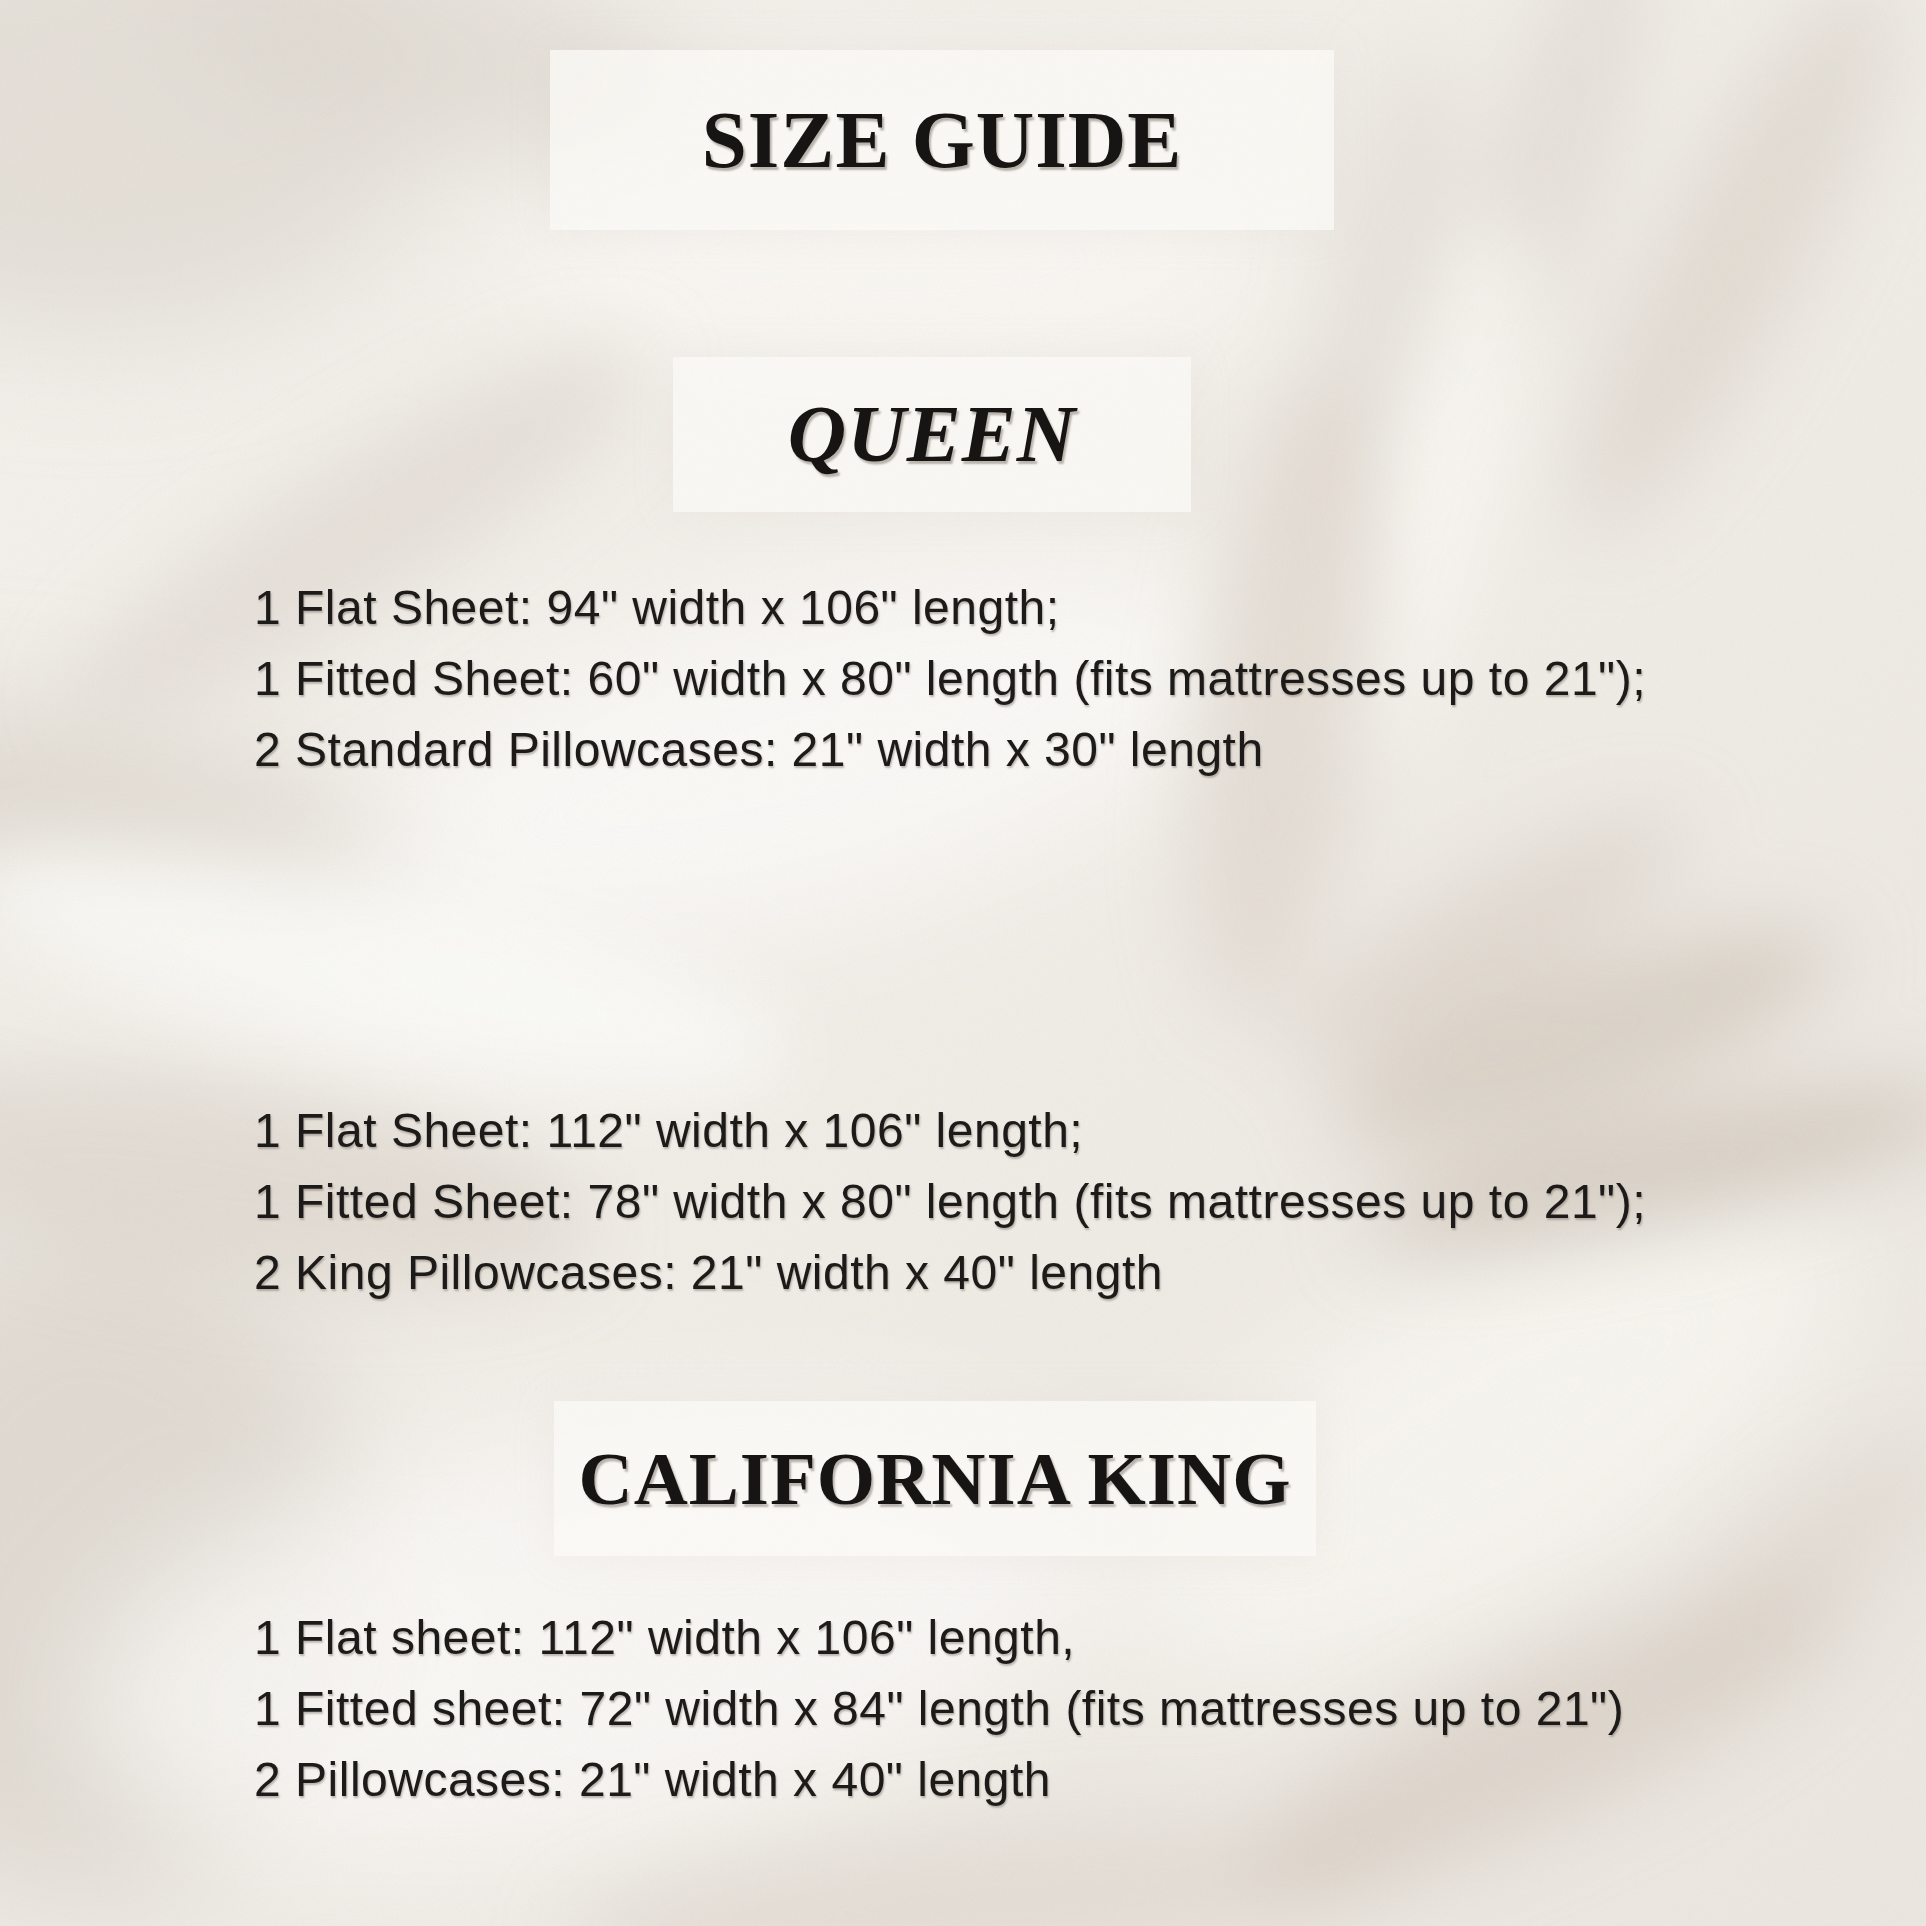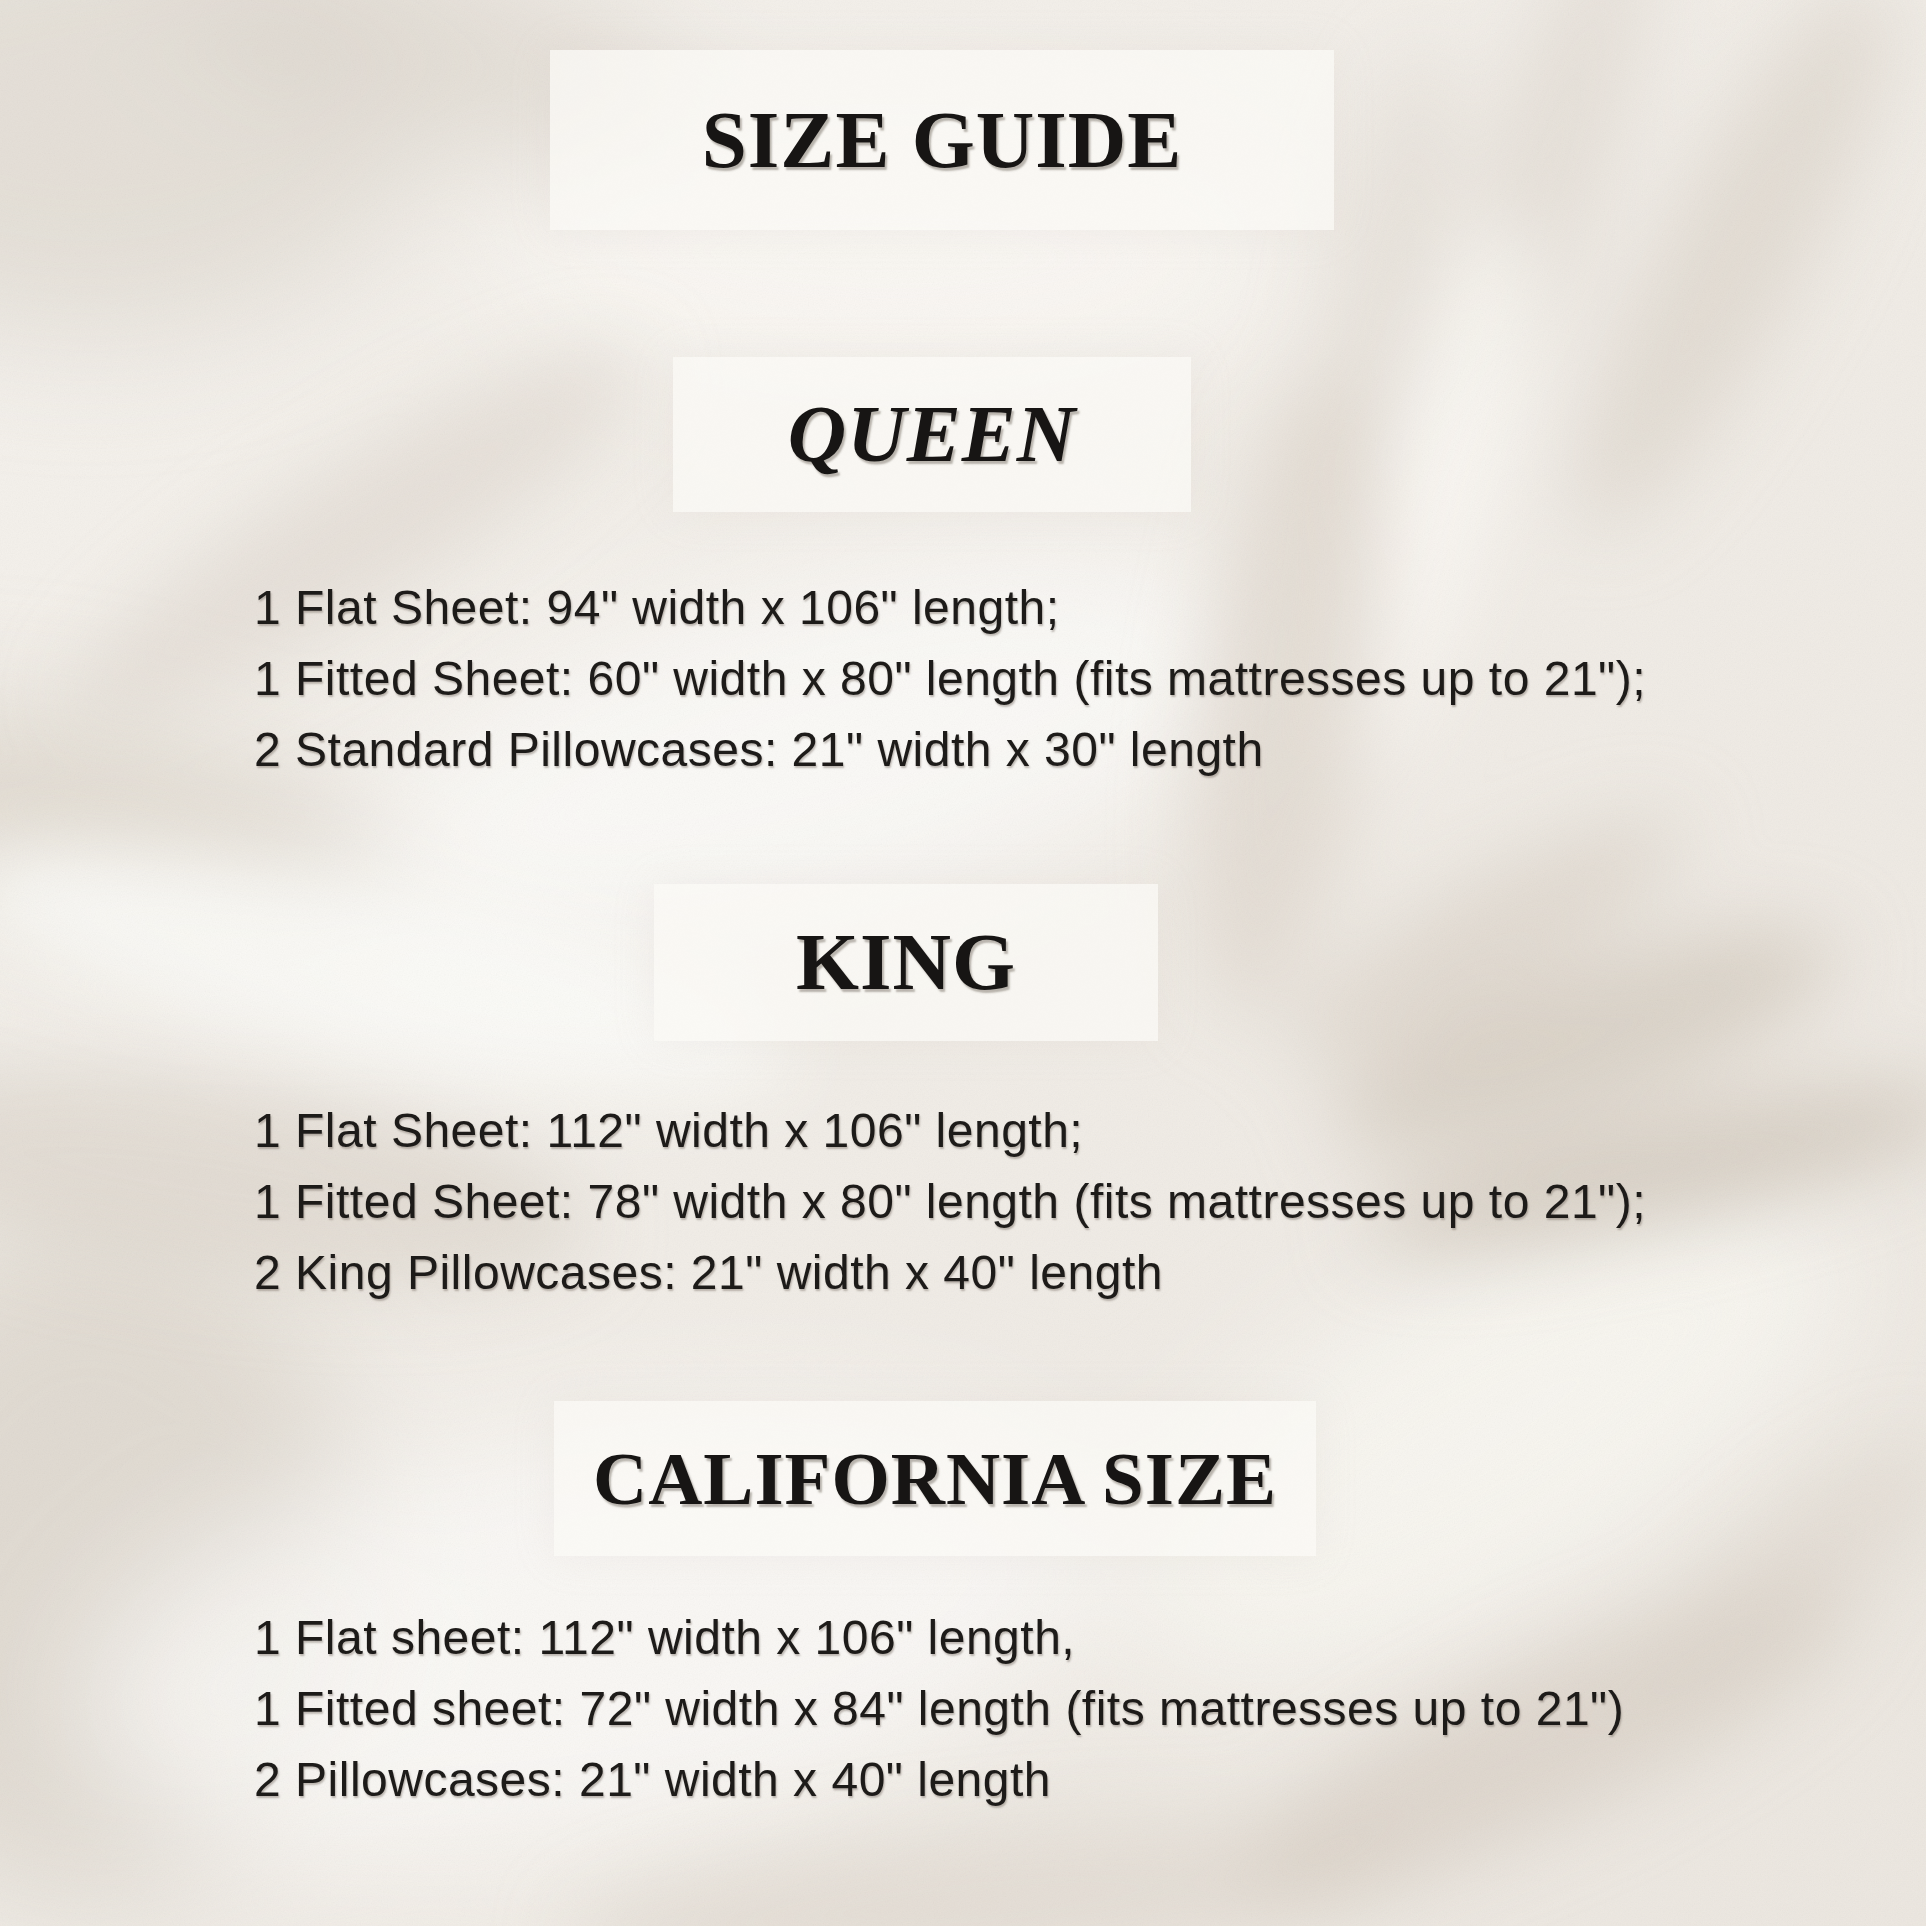--- a/index.html
+++ b/index.html
@@ -128,31 +128,28 @@
 
   <div class="panel queen-panel">
     <h2 class="heading">QUEEN</h2>
   </div>
   <div class="specs queen-specs">
     <p>1 Flat Sheet: 94" width x 106" length;</p>
     <p>1 Fitted Sheet: 60" width x 80" length (fits mattresses up to 21");</p>
     <p>2 Standard Pillowcases: 21" width x 30" length</p>
   </div>
 
-  <div class="panel king-panel">
-    <h2 class="heading">KING</h2>
-  </div>
   <div class="specs king-specs">
     <p>1 Flat Sheet: 112" width x 106" length;</p>
     <p>1 Fitted Sheet: 78" width x 80" length (fits mattresses up to 21");</p>
     <p>2 King Pillowcases: 21" width x 40" length</p>
   </div>
 
   <div class="panel calking-panel">
-    <h2 class="heading">CALIFORNIA SIZE</h2>
+    <h2 class="heading">CALIFORNIA KING</h2>
   </div>
   <div class="specs calking-specs">
     <p>1 Flat sheet: 112" width x 106" length,</p>
     <p>1 Fitted sheet: 72" width x 84" length (fits mattresses up to 21")</p>
     <p>2 Pillowcases: 21" width x 40" length</p>
   </div>
 
 </div>
 
 

